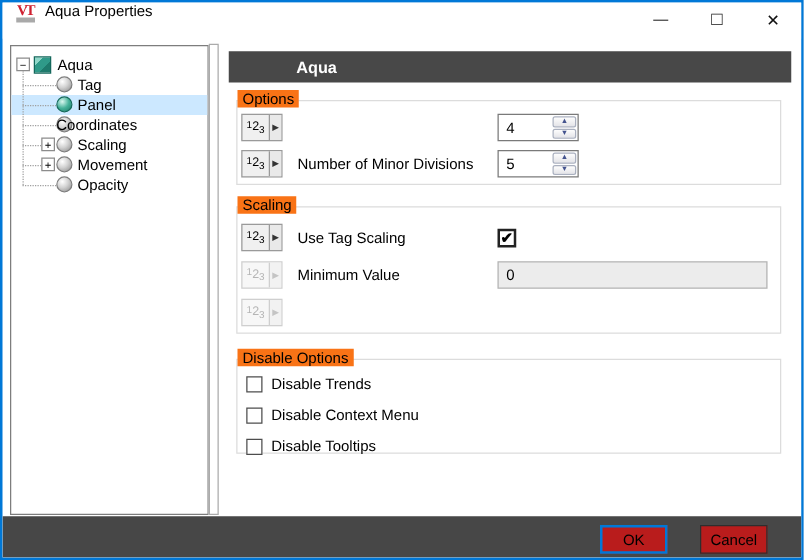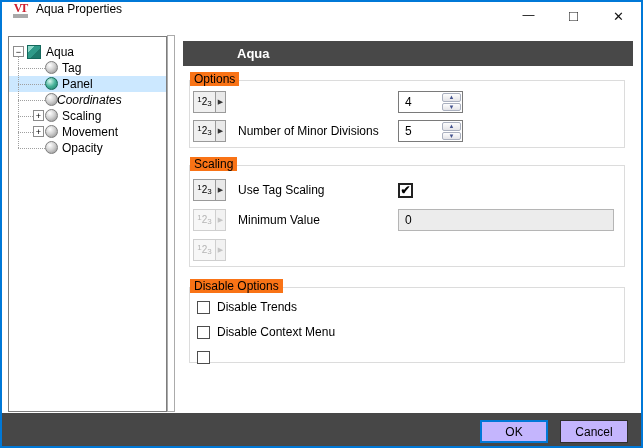--- a/index.html
+++ b/index.html
@@ -65,21 +65,21 @@
   .checkmark{font-size:12px;font-weight:bold;color:#000;line-height:1;margin-top:-1px;}
   .cbx-abs{position:absolute;left:205px;}
   
   .field{position:absolute;left:205px;width:216px;height:22px;box-sizing:border-box;border:1px solid #b5b5b5;background:#ececec;
     font-family:"Liberation Sans",sans-serif;font-size:12px;padding:0 0 0 6px;color:#000;outline:0;}
   
   .drow{position:absolute;left:7px;height:16px;display:flex;align-items:center;}
   .drow .dlabel{margin-left:7px;font-size:12px;white-space:nowrap;}
   
   .footer{position:absolute;left:0;right:0;top:411px;height:33px;background:#474747;}
-  .btn{position:absolute;top:7px;width:68px;height:23px;box-sizing:border-box;background:#c4b5fd;
+  .btn{position:absolute;top:7px;width:54px;height:23px;box-sizing:border-box;background:#b91c1c;
     display:flex;align-items:center;justify-content:center;font-size:12px;color:#000;}
   .btn-ok{left:478px;border:2px solid #0078d7;}
   .btn-cancel{left:558px;border:1px solid #2e2e2e;}
 </style>
 </head>
 <body>
 
 <div class="window">
 
   <div class="titlebar">
@@ -122,21 +122,21 @@
       <span class="tree-label" style="left:53px;">Panel</span>
     </div>
 
     <div class="tree-row" style="top:23px;">
       <span class="sphere" style="left:36px;top:1px;"></span>
       <span class="tree-label" style="left:53px;">Tag</span>
     </div>
 
     <div class="tree-row" style="top:55px;">
       <span class="sphere" style="left:36px;top:1px;"></span>
-      <span class="tree-label" style="left:48px;font-style:italic;">Coordinates</span>
+      <span class="tree-label" style="left:36px;">Coordinates</span>
     </div>
 
     <div class="tree-row" style="top:71px;">
       <span class="expander" style="left:24px;top:2px;">+</span>
       <span class="sphere" style="left:36px;top:1px;"></span>
       <span class="tree-label" style="left:53px;">Scaling</span>
     </div>
 
     <div class="tree-row" style="top:87px;">
       <span class="expander" style="left:24px;top:2px;">+</span>
@@ -254,20 +254,21 @@
     <div class="drow" style="top:36px;">
       <div class="checkbox"></div>
       <span class="dlabel">Disable Context Menu</span>
     </div>
     <div class="drow" style="top:11px;">
       <div class="checkbox"></div>
       <span class="dlabel">Disable Trends</span>
     </div>
     <div class="drow" style="top:61px;">
       <div class="checkbox"></div>
+      <span class="dlabel">Disable Tooltips</span>
     </div>
   </div>
 
   <div class="footer">
     <div class="btn btn-ok">OK</div>
     <div class="btn btn-cancel">Cancel</div>
   </div>
 
 </div>
 

